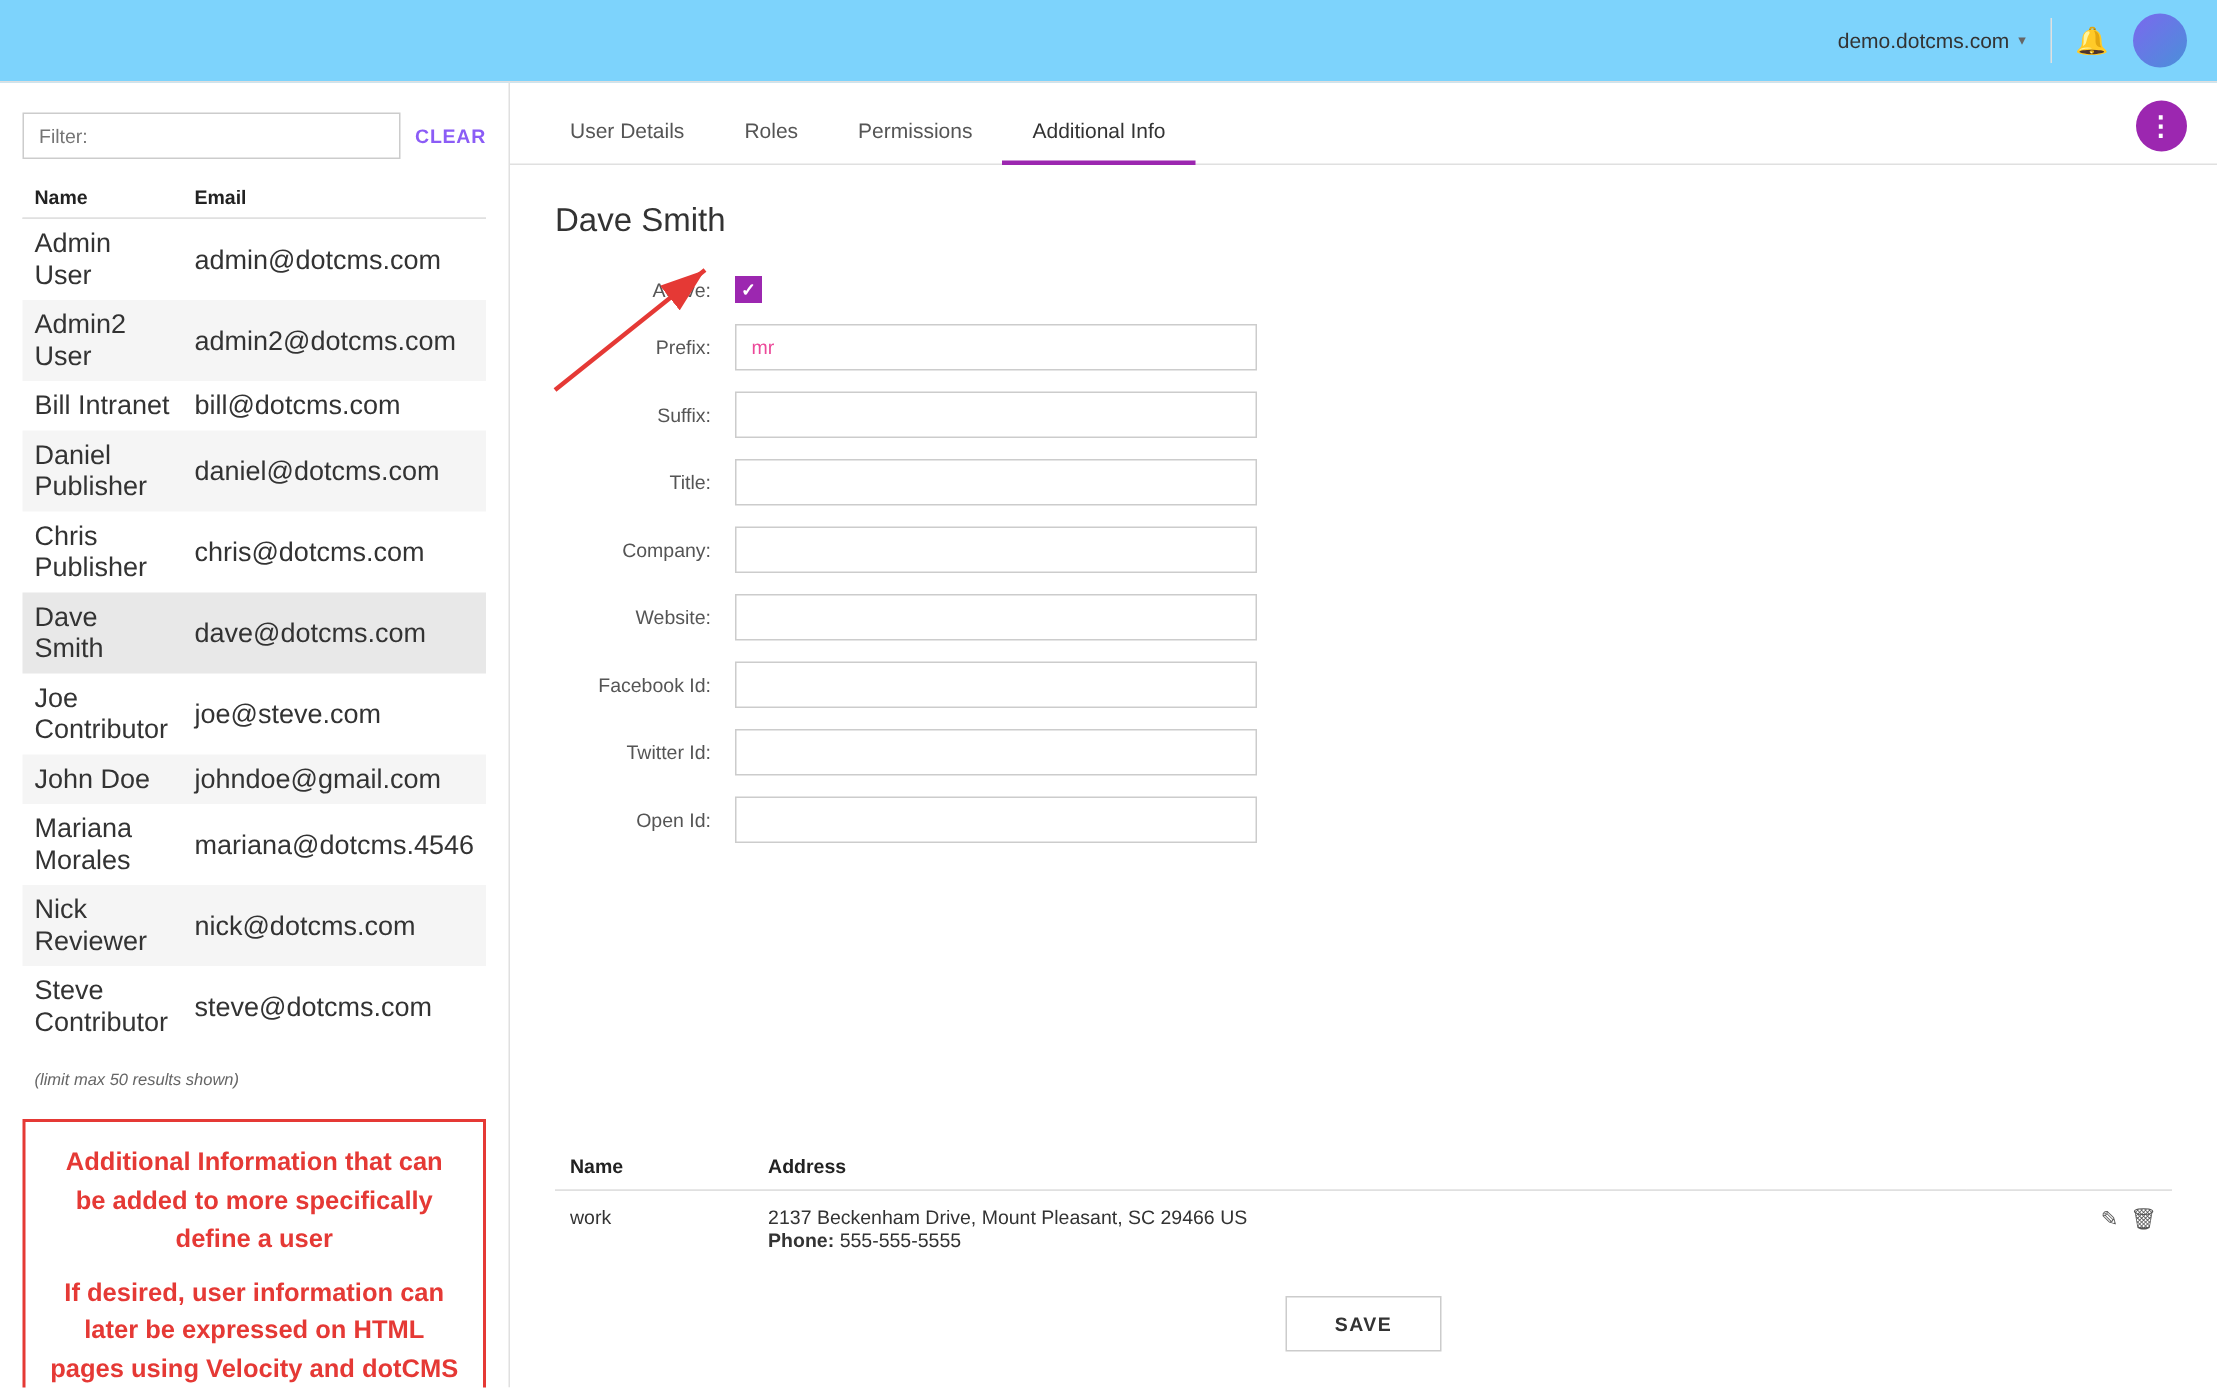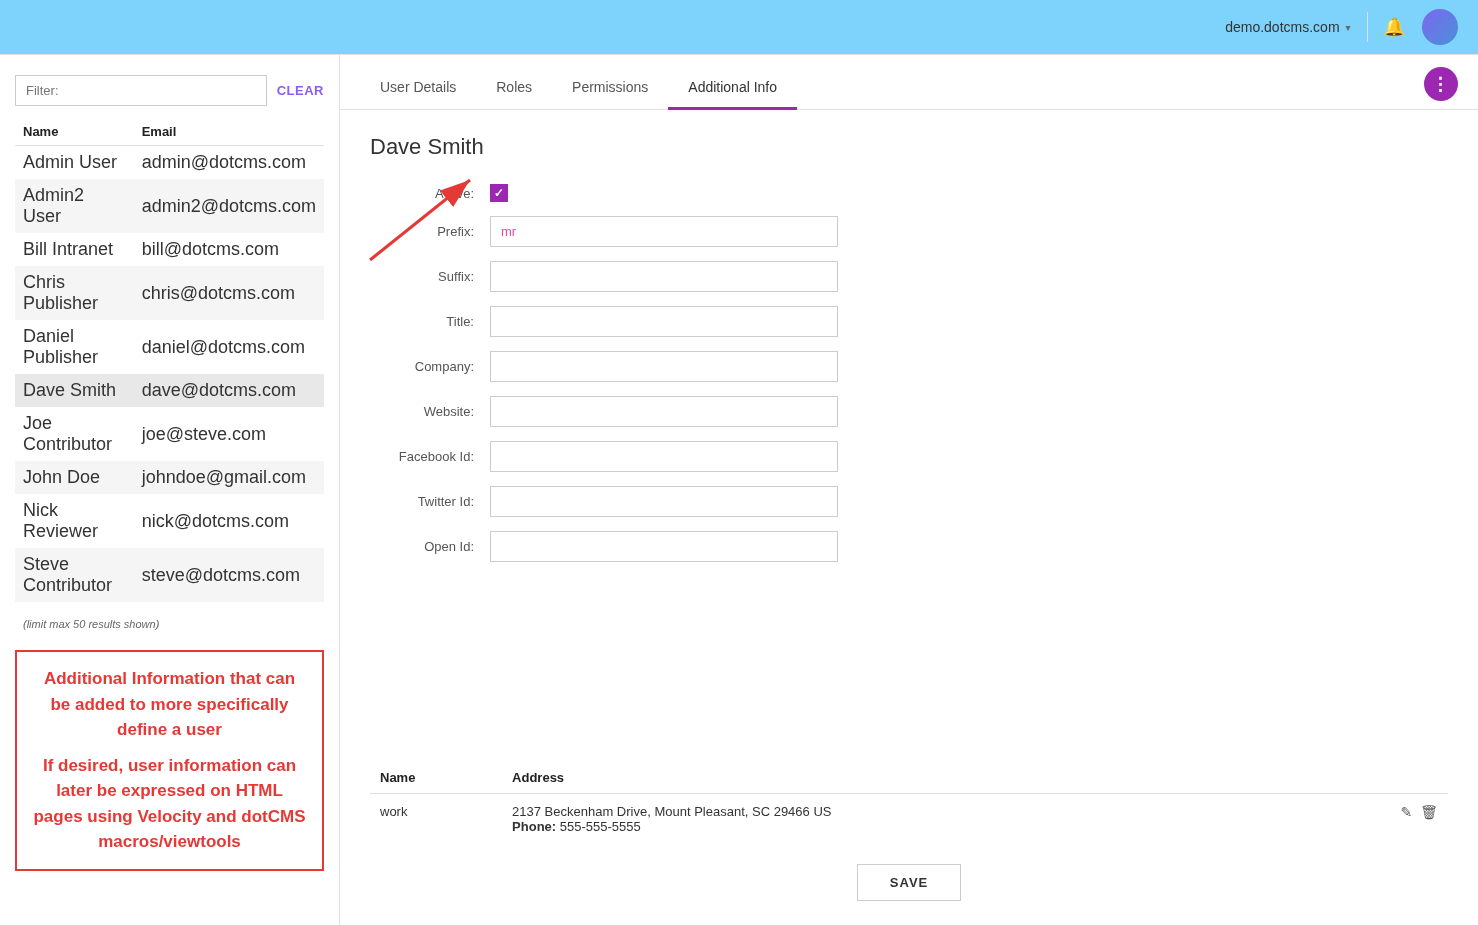--- a/index.html
+++ b/index.html
@@ -305,38 +305,42 @@
           </tr>
           <tr>
             <td>Admin2 User</td>
             <td>admin2@dotcms.com</td>
           </tr>
           <tr>
             <td>Bill Intranet</td>
             <td>bill@dotcms.com</td>
           </tr>
           <tr>
+            <td>Daniel Publisher</td>
+            <td>daniel@dotcms.com</td>
+          </tr>
+          <tr>
             <td>Chris Publisher</td>
             <td>chris@dotcms.com</td>
-          </tr>
-          <tr>
-            <td>Daniel Publisher</td>
-            <td>daniel@dotcms.com</td>
           </tr>
           <tr class="selected">
             <td>Dave Smith</td>
             <td>dave@dotcms.com</td>
           </tr>
           <tr>
             <td>Joe Contributor</td>
             <td>joe@steve.com</td>
           </tr>
           <tr>
             <td>John Doe</td>
             <td>johndoe@gmail.com</td>
+          </tr>
+          <tr>
+            <td>Mariana Morales</td>
+            <td>mariana@dotcms.4546</td>
           </tr>
           <tr>
             <td>Nick Reviewer</td>
             <td>nick@dotcms.com</td>
           </tr>
           <tr>
             <td>Steve Contributor</td>
             <td>steve@dotcms.com</td>
           </tr>
         </tbody>

